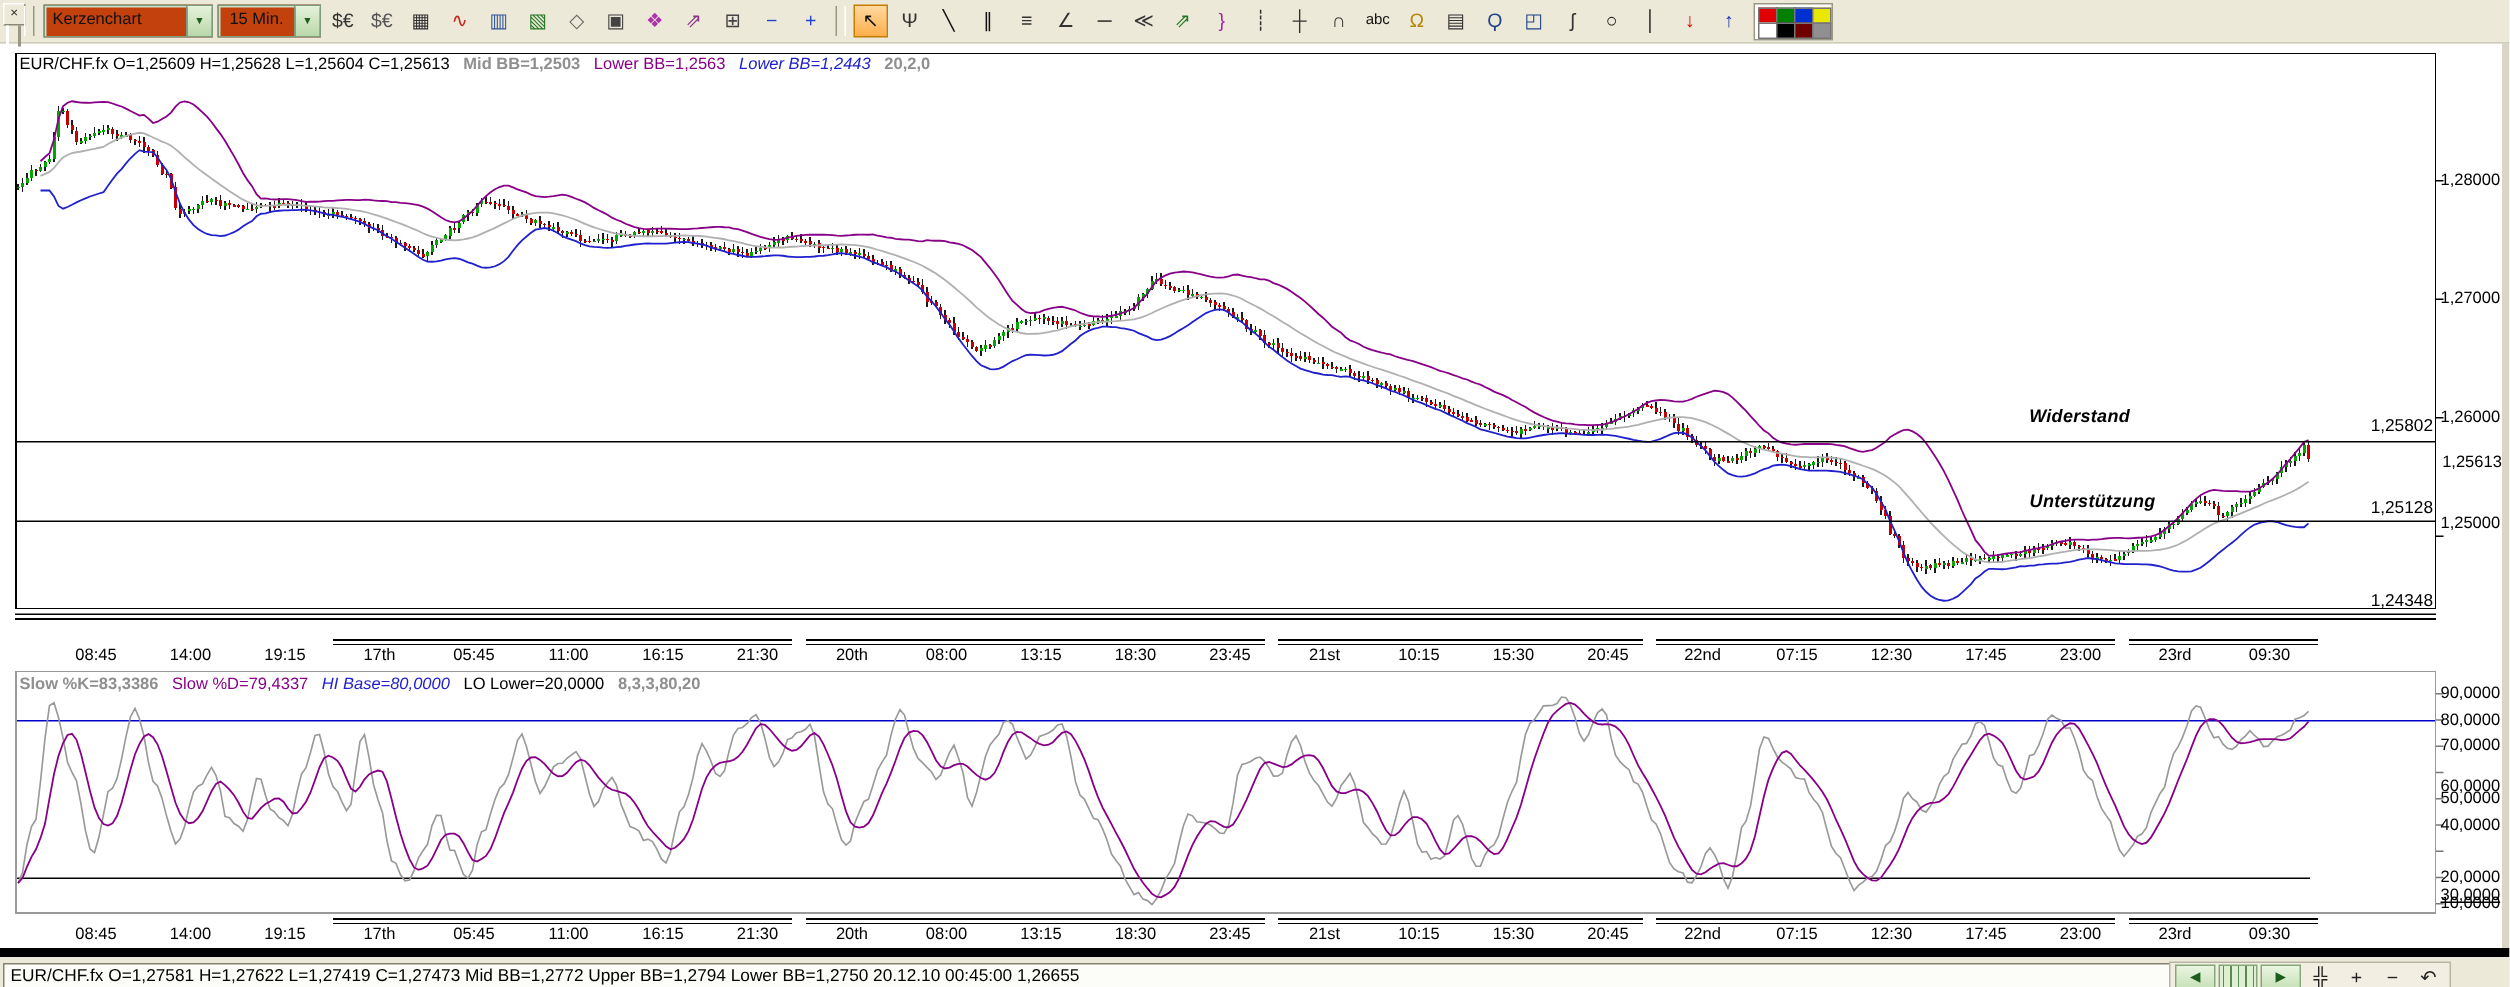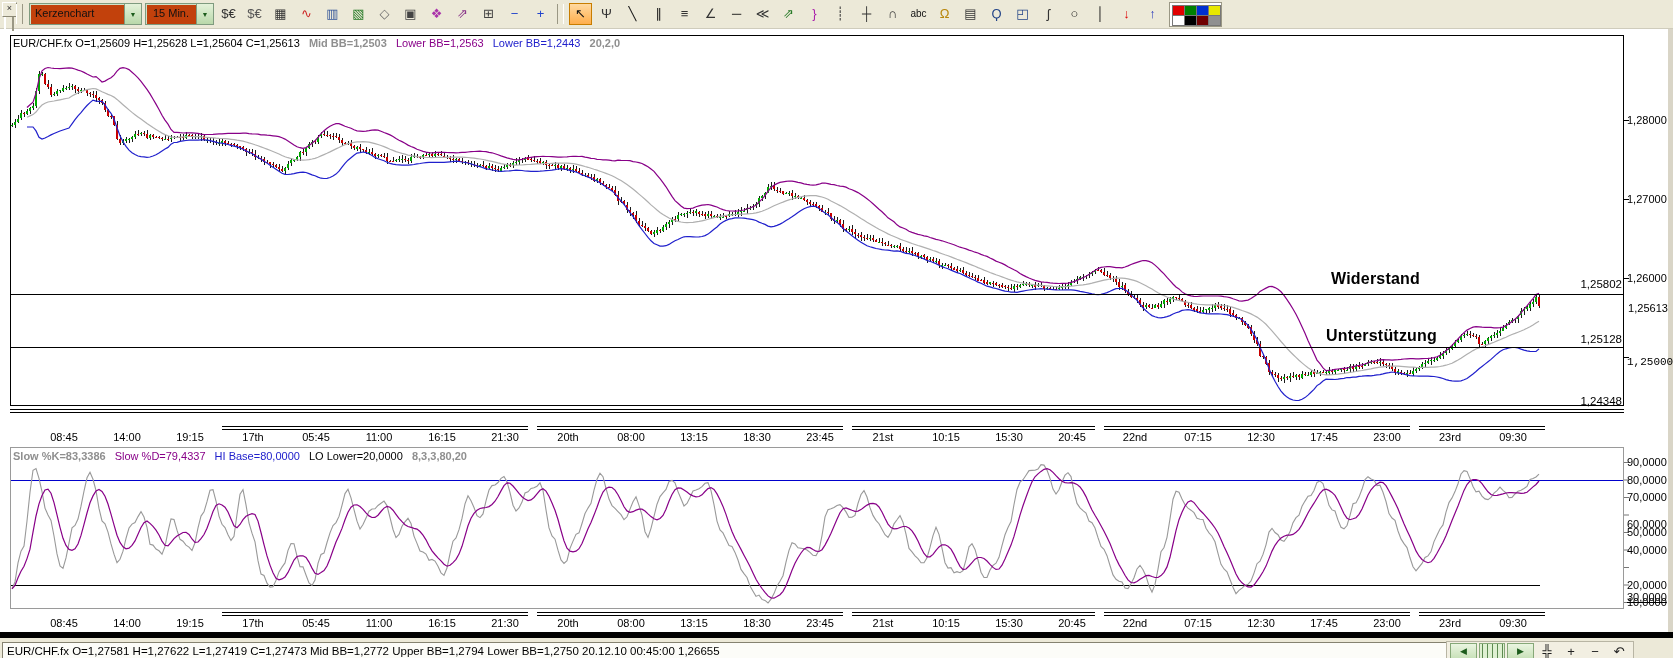--- a/index.html
+++ b/index.html
@@ -28,25 +28,25 @@
   #palette{display:grid;grid-template-columns:repeat(4,11px);grid-template-rows:repeat(2,9px);gap:1px;
      background:#fff;border:1px solid #9a9784;padding:2px;margin-left:2px;}
   #palette .sw{width:11px;height:9px;border:1px solid #777;cursor:pointer;}
   
   #chart-bg{left:0;top:28px;width:1668px;height:604px;background:#fff;z-index:1;}
   #right-strip{left:1668px;top:28px;width:5px;height:630px;background:#d9d5c7;z-index:1;}
   #cv{left:0;top:0;width:1673px;height:658px;z-index:5;}
   .ovl{z-index:10;font-size:11px;color:#000;white-space:nowrap;}
   #main-header{left:13px;top:37px;}
   #main-header span{margin-right:6px;}
-  .c-gray{color:#8f8f8f;font-weight:bold;} .c-purple{color:#880088;} .c-blue{color:#2020cc;}
+  .c-gray{color:#8f8f8f;font-weight:bold;} .c-purple{color:#880088;} .c-blue{color:#2020cc;font-style:italic;}
   .ylab{width:46px;text-align:left;}
   .tlab{transform:translateX(-50%);}
   .lvl{width:60px;text-align:right;font-size:11.5px;}
-  .annot{font-weight:bold;font-size:16px;letter-spacing:0.2px;}
+  .annot{font-weight:bold;font-size:12px;letter-spacing:0.2px;font-style:italic;}
   #price-tag{left:1626px;top:302px;width:44px;height:13px;line-height:13px;font-size:11px;text-align:center;}
   #stoch-header{left:13px;top:450px;}
   #stoch-header span{margin-right:6px;}
   
   #statusbar{left:0;top:632px;width:1673px;height:26px;background:#ece9d8;border-top:6px solid #000000;z-index:30;}
   #status-field{left:2px;top:4px;width:1438px;height:18px;background:#fcfcf8;
      border:1px solid #858270;border-bottom-color:#fff;border-right-color:#fff;
      font-size:11.5px;line-height:17px;padding:0 4px;color:#000;}
   #scrollgrp{left:1446px;top:3px;height:21px;display:flex;align-items:center;gap:2px;
      border:1px solid #b8b5a4;background:#f2efe2;padding:0 3px;}
@@ -210,21 +210,21 @@
     <div class="mbtn">╬</div>
     <div class="mbtn">+</div>
     <div class="mbtn">−</div>
     <div class="mbtn">↶</div>
   </div>
 </div>
 
 <div class="abs ovl ylab" style="left: 1627px; top: 113.5px;">1,28000</div>
 <div class="abs ovl ylab" style="left: 1627px; top: 192.5px;">1,27000</div>
 <div class="abs ovl ylab" style="left: 1627px; top: 271.5px;">1,26000</div>
-<div class="abs ovl ylab" style="left: 1627px; top: 356px; font-family: Liberation Mono, monospace;">1,25000</div>
+<div class="abs ovl ylab" style="left: 1627px; top: 343px;">1,25000</div>
 <div class="abs ovl ylab" style="left: 1627px; top: 456px;">90,0000</div>
 <div class="abs ovl ylab" style="left: 1627px; top: 473.5px;">80,0000</div>
 <div class="abs ovl ylab" style="left: 1627px; top: 491px;">70,0000</div>
 <div class="abs ovl ylab" style="left: 1627px; top: 518px;">60,0000</div>
 <div class="abs ovl ylab" style="left: 1627px; top: 526px;">50,0000</div>
 <div class="abs ovl ylab" style="left: 1627px; top: 543.5px;">40,0000</div>
 <div class="abs ovl ylab" style="left: 1627px; top: 591px; text-decoration: underline;">30,0000</div>
 <div class="abs ovl ylab" style="left: 1627px; top: 578.5px;">20,0000</div>
 <div class="abs ovl ylab" style="left: 1627px; top: 596px;">10,0000</div>
 <div class="abs ovl tlab" style="left: 64px; top: 431px;">08:45</div>

